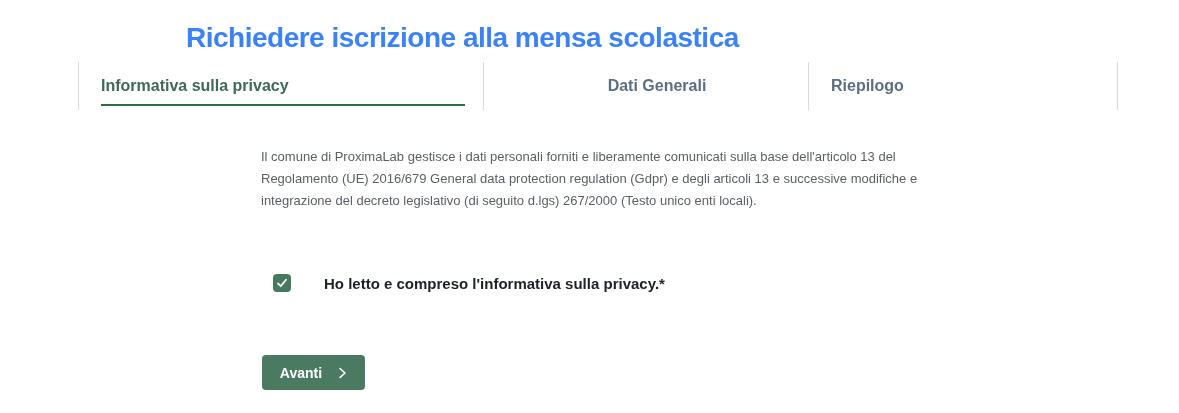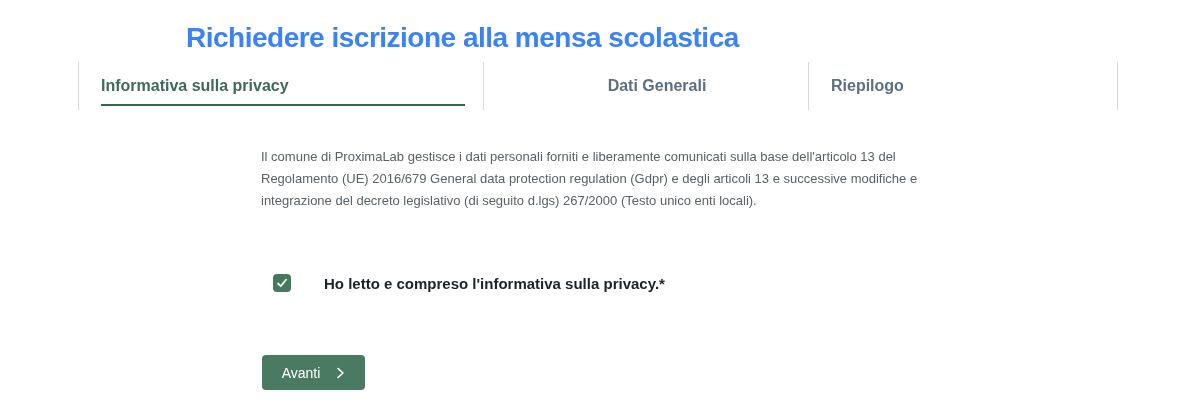--- a/index.html
+++ b/index.html
@@ -64,21 +64,21 @@
   .checkbox svg{display:block;}
   .checkbox-label{
     font-size:15px;font-weight:700;color:#1c2227;
   }
   
   .next-button{
     position:absolute;left:262px;top:355px;
     min-width:103px;height:35px;
     background:#4a7a62;border:none;border-radius:4px;
     color:#ffffff;font-family:"Liberation Sans", sans-serif;
-    font-size:14px;font-weight:400;
+    font-size:14px;font-weight:700;
     display:flex;align-items:center;justify-content:center;gap:16px;
     padding:0 16px;box-sizing:border-box;
     cursor:pointer;
   }
   .next-button svg{display:block;}
 </style>
 </head>
 <body>
 
 <div class="screen">

